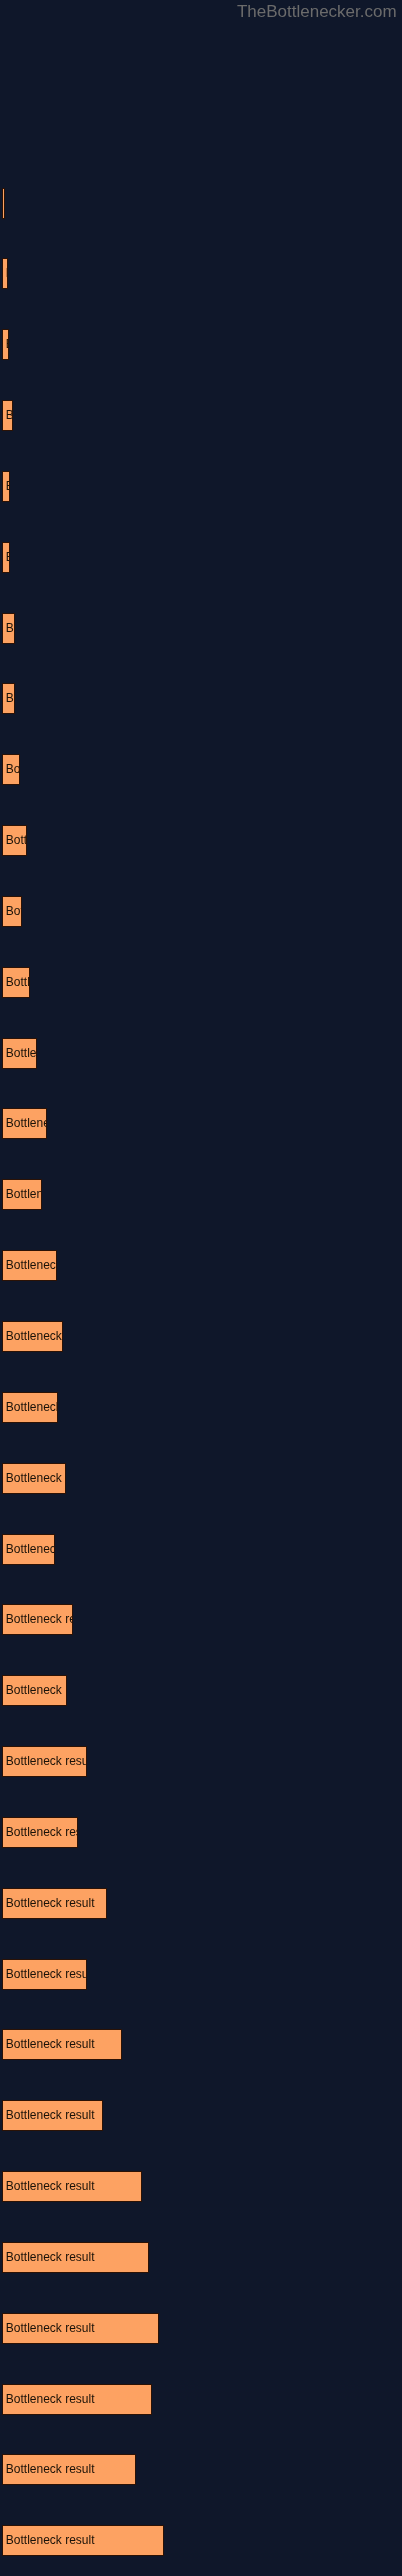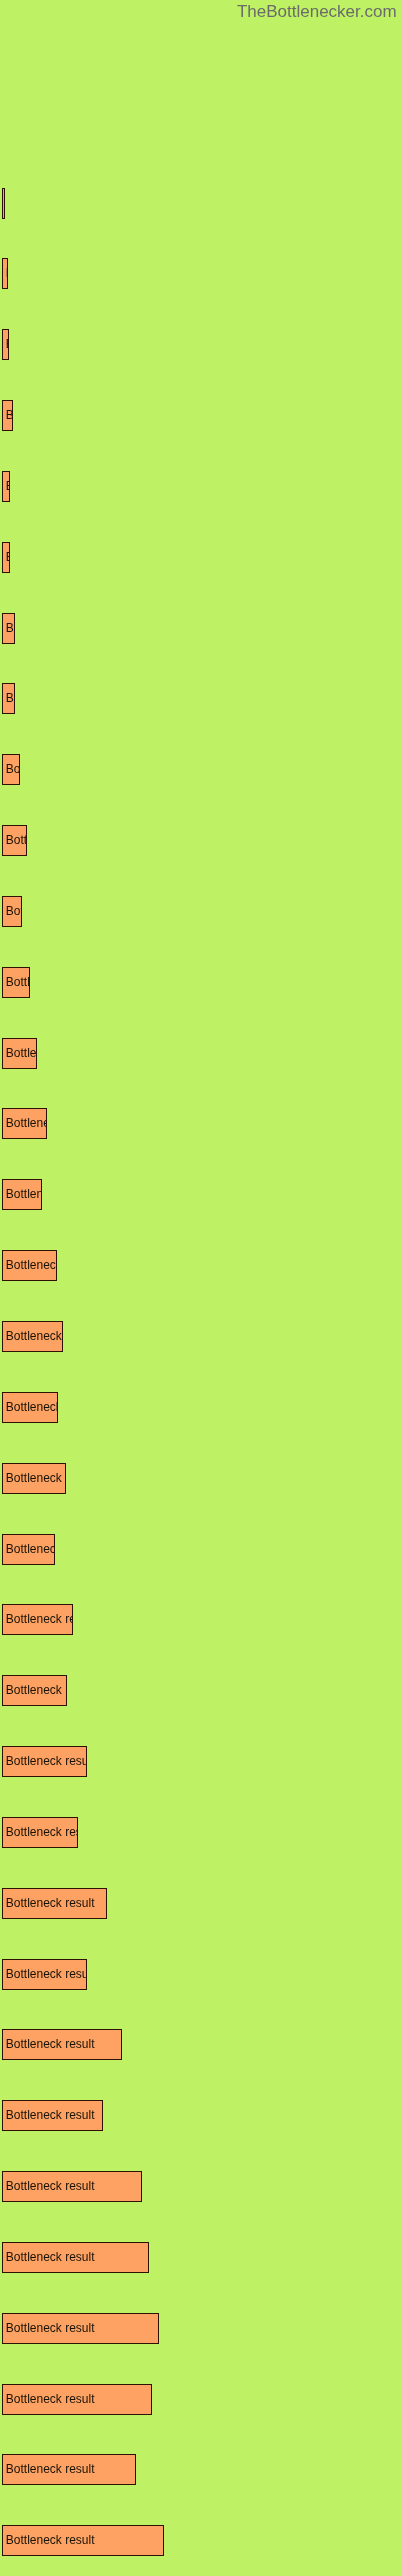--- a/index.html
+++ b/index.html
@@ -4,21 +4,21 @@
 <style>
   html, body {
     margin: 0;
     padding: 0;
     background: #000000;
   }
   #page {
     position: relative;
     width: 403px;
     height: 2576px;
-    background: #bef264;
+    background: #0f172a;
     overflow: hidden;
     font-family: "Liberation Sans", sans-serif;
   }
   #watermark {
     position: absolute;
     top: 0px;
     right: 6.4px;
     font-size: 17px;
     line-height: 24px;
     color: #6b6b6b;

